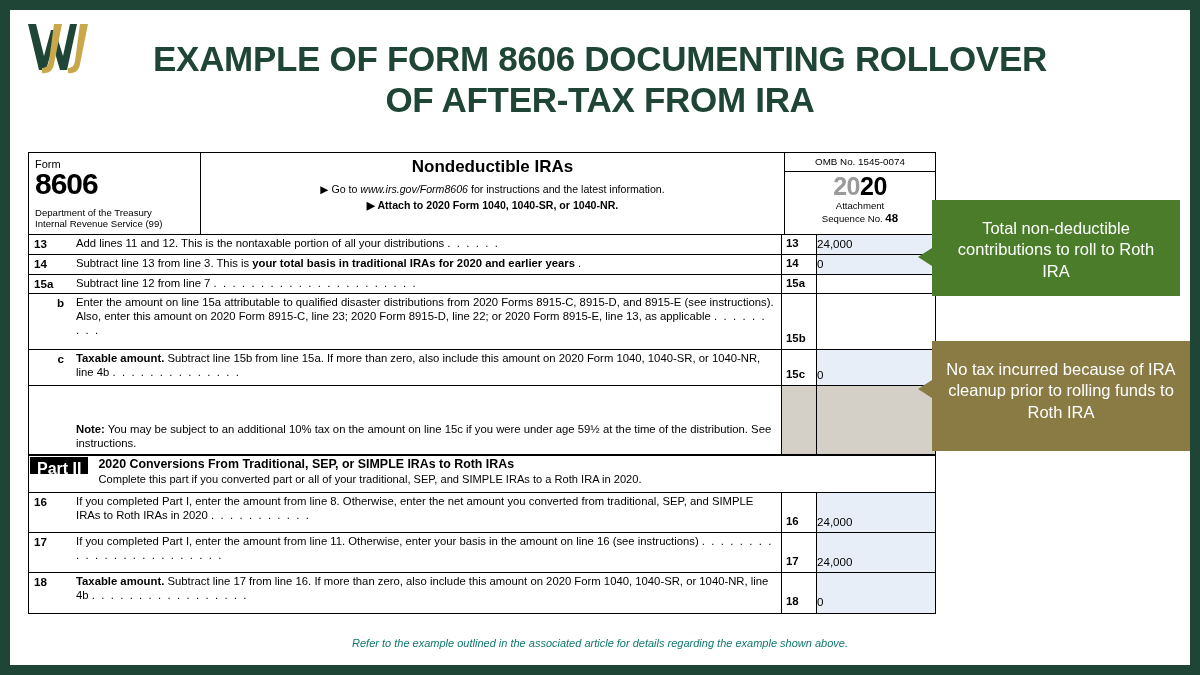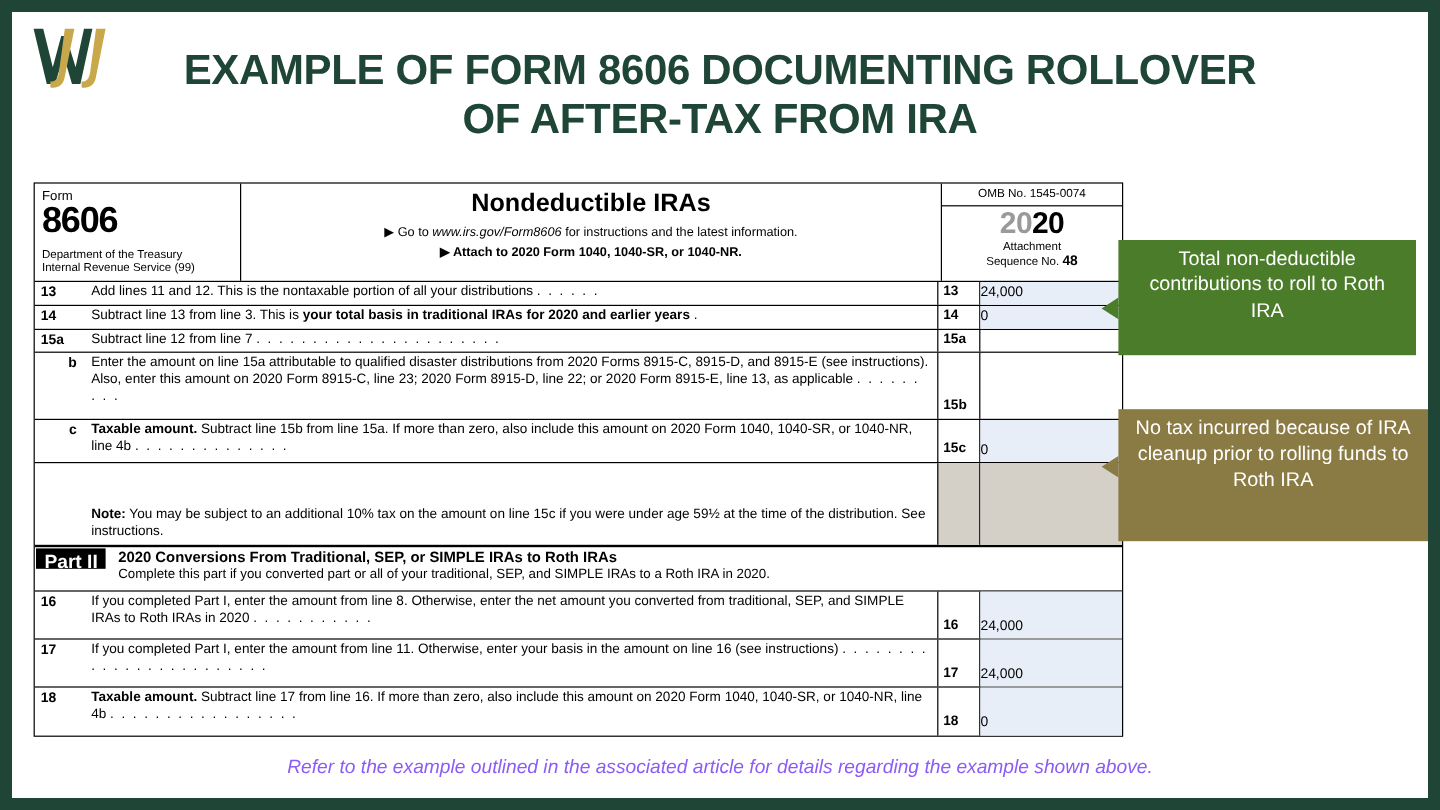--- a/index.html
+++ b/index.html
@@ -66,21 +66,21 @@
   .fh-left .dept {
     position: absolute; bottom: 4px; left: 6px;
     font-size: 9.6px; line-height: 1.22;
   }
   .fh-mid {
     flex: 1;
     border-right: 1px solid #000;
     text-align: center;
     padding-top: 4px;
   }
-  .fh-mid .t1 { font-size: 21px; font-weight: bold; }
+  .fh-mid .t1 { font-size: 17px; font-weight: bold; }
   .fh-mid .t2 { font-size: 10.6px; margin-top: 5px; }
   .fh-mid .t3 { font-size: 10.6px; margin-top: 3px; }
   .fh-mid .t4 { font-size: 10.6px; font-weight: bold; margin-top: 3px; }
   .fh-mid i { font-style: italic; }
   .fh-right {
     width: 150px;
     text-align: center;
     position: relative;
     font-size: 9.8px;
   }
@@ -164,41 +164,41 @@
   .row2 .c-lineno { padding-top: 22px; }
   .row2 .c-val { padding-top: 22px; }
 
   
   .callout {
     position: absolute;
     color: #fff;
     font-size: 16.5px;
     line-height: 1.3;
     text-align: center;
-    padding: 6px 12px;
+    padding: 18px 12px;
   }
   .callout.green { background: #4a7c2a; }
   .callout.gold { background: #8a7a43; }
   .arrow {
     position: absolute;
     width: 0; height: 0;
     border-top: 9px solid transparent;
     border-bottom: 9px solid transparent;
   }
   .arrow.green { border-right: 14px solid #4a7c2a; }
   .arrow.gold { border-right: 14px solid #8a7a43; }
 
   
   .footer {
     position: absolute;
     left: 0; right: 0; bottom: 16px;
     text-align: center;
     font-style: italic;
-    font-size: 16px;
-    color: #8b5cf6;
+    font-size: 11px;
+    color: #0f766e;
     margin-top: 22px;
   }
 </style>
 </head>
 <body>
 
 <div class="slide">
 
   <div class="logo">
     <svg viewBox="0 0 96 62" width="96" height="62" aria-hidden="true">

